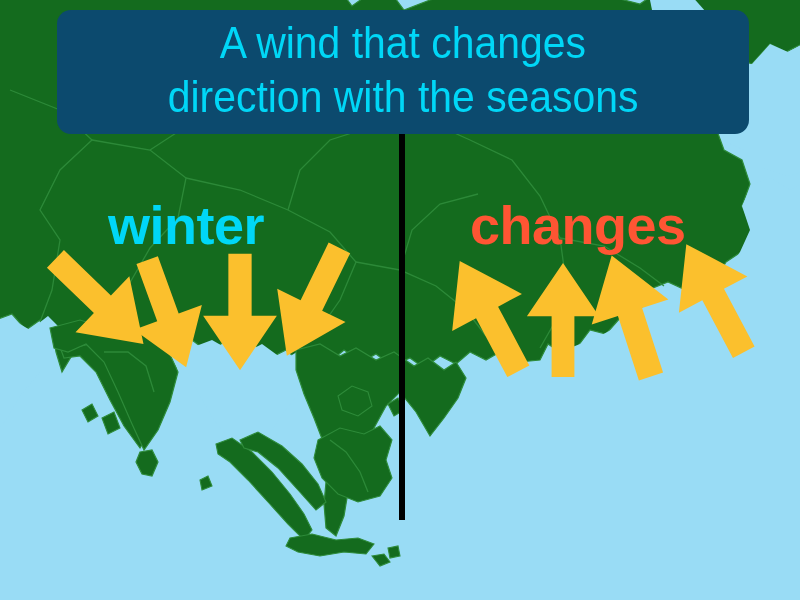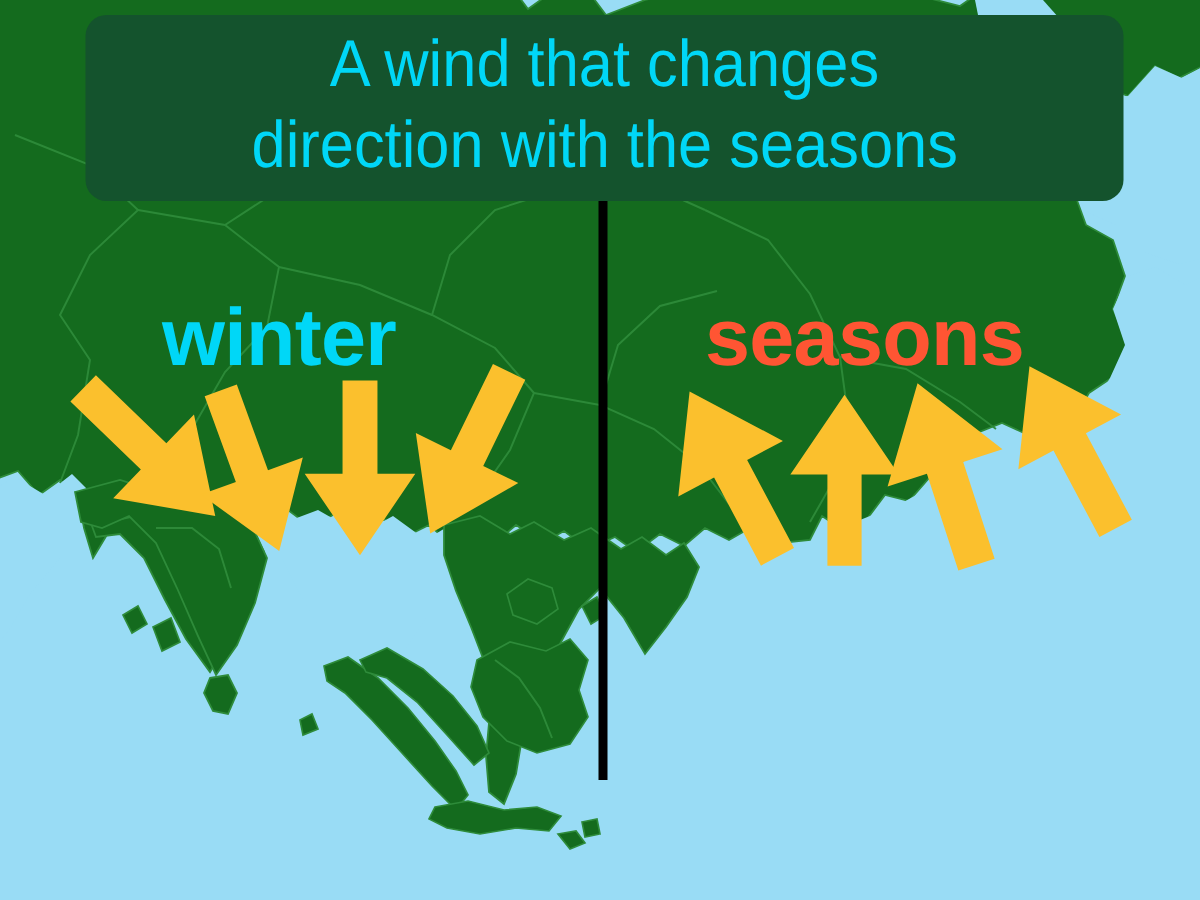--- a/index.html
+++ b/index.html
@@ -74,21 +74,21 @@
     background: #000000;
   }
 
   
   #title-banner {
     position: absolute;
     left: 57px;
     top: 10px;
     width: 692px;
     height: 124px;
-    background: #14532d;
+    background: #0c4a6e;
     border-radius: 14px;
     display: flex;
     flex-direction: column;
     align-items: center;
     justify-content: center;
     box-sizing: border-box;
     padding: 2px 10px 6px 10px;
   }
   .title-line {
     font-size: 44px;
@@ -315,21 +315,21 @@
         </g>
         <g transform="translate(232,318) rotate(-18) scale(1.06)">
           <path d="M-12,58 L12,58 L12,-6 L38,-6 L0,-62 L-38,-6 L-12,-6 Z"></path>
         </g>
         <g transform="translate(316,300) rotate(-28) scale(1.02)">
           <path d="M-12,58 L12,58 L12,-6 L38,-6 L0,-62 L-38,-6 L-12,-6 Z"></path>
         </g>
       </g>
     </svg>
 
-    <div class="season-label" id="summer-label" style="left:70px;color:#ff5533">seasons</div>
+    <div class="season-label" id="summer-label" style="left:70px;color:#ff5533">changes</div>
   </div>
 
   <div id="divider"></div>
 
   <div id="title-banner">
     <div class="title-line" style="color:#00d7f7">A wind that changes</div>
     <div class="title-line" style="color:#00d7f7">direction with the seasons</div>
   </div>
 
 </div>

